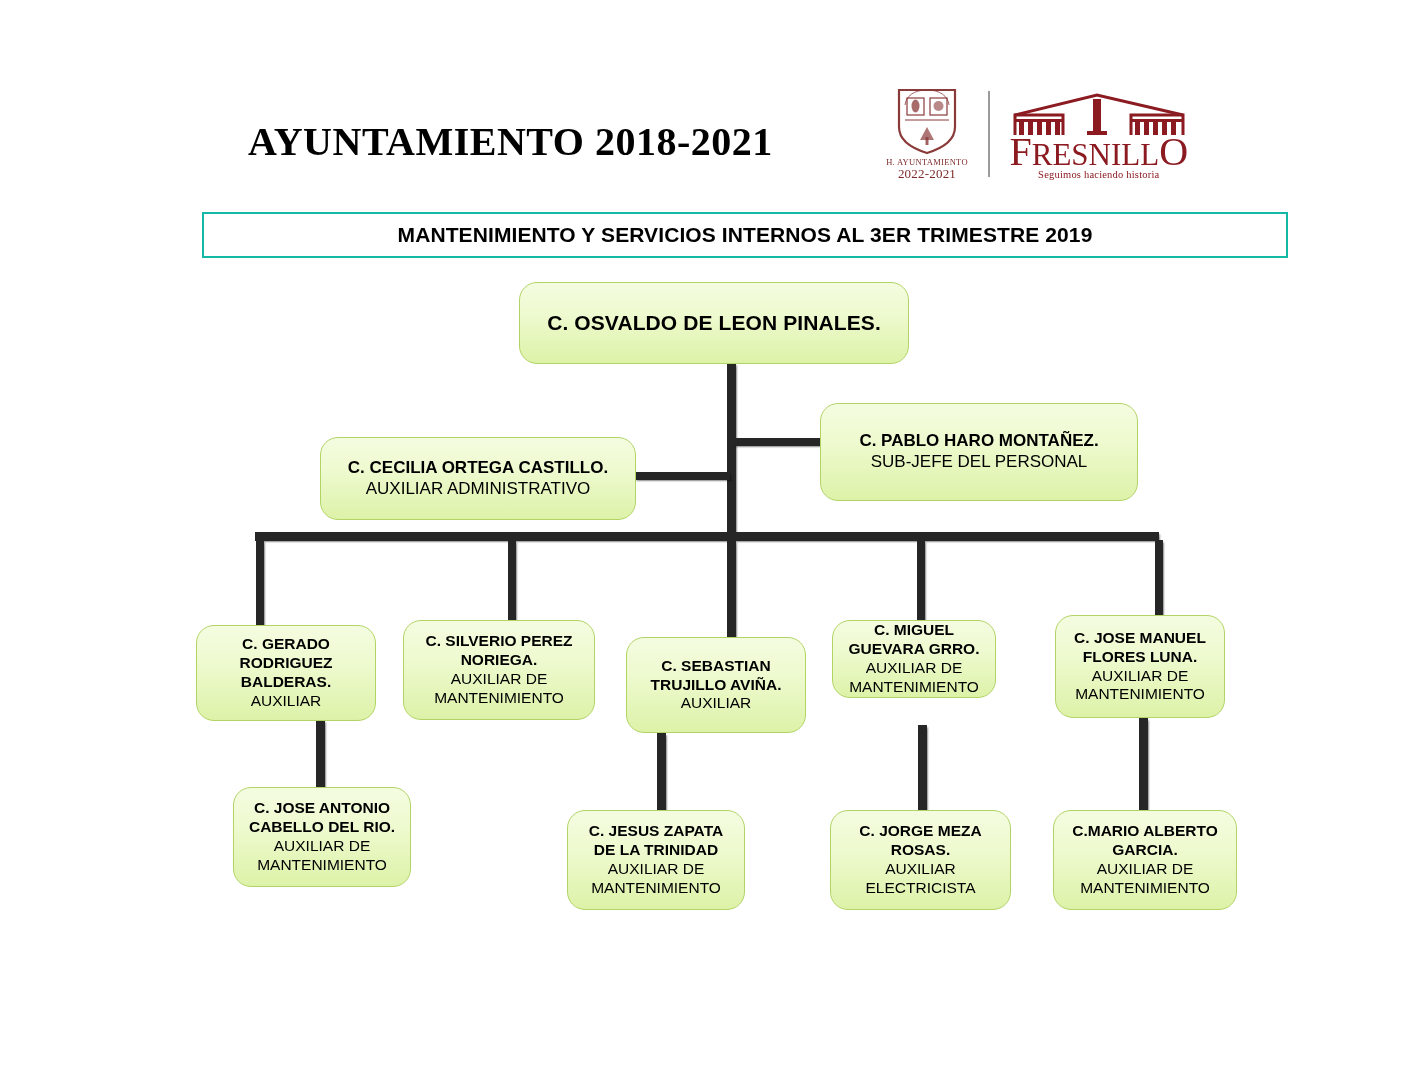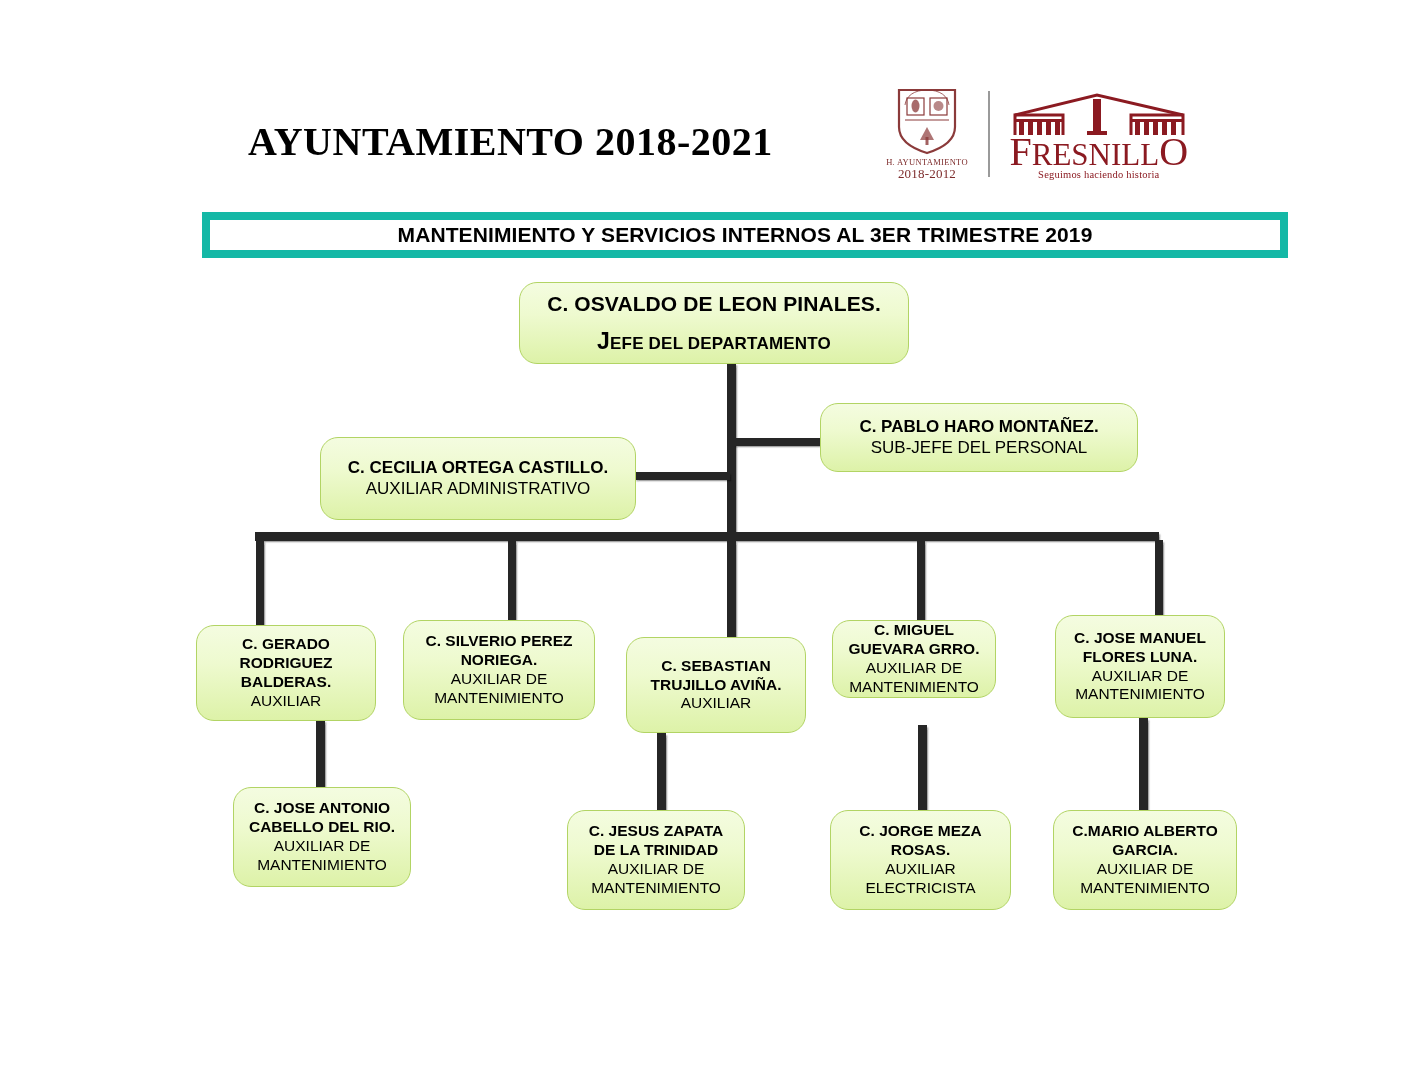--- a/index.html
+++ b/index.html
@@ -98,21 +98,21 @@
     margin-top: -2px;
   }
 
   
   #subtitle-banner {
     position: absolute;
     left: 202px;
     top: 212px;
     width: 1086px;
     height: 46px;
-    border: 8px solid #14b8a6;
+    border: 2px solid #14b8a6;
     box-sizing: border-box;
     display: flex;
     align-items: center;
     justify-content: center;
   }
   #subtitle-text {
     font-size: 21px;
     font-weight: 700;
     color: #000000;
     letter-spacing: 0.1px;
@@ -183,21 +183,21 @@
       <rect x="34" y="11" width="17" height="17" fill="none" stroke="#8b3a3a" stroke-width="1.2"></rect>
       <ellipse cx="19.5" cy="19" rx="4" ry="6.5" fill="#8b3a3a" opacity="0.75"></ellipse>
       <ellipse cx="42.5" cy="19" rx="5" ry="5" fill="#8b3a3a" opacity="0.6"></ellipse>
       <path d="M9 33 H53" stroke="#8b3a3a" stroke-width="1"></path>
       <path d="M31 40 L24 53 H38 Z" fill="#8b3a3a" opacity="0.7"></path>
       <rect x="29.5" y="50" width="3" height="8" fill="#8b3a3a" opacity="0.8"></rect>
       <path d="M31 3 C18 3 10 9 9 18" fill="none" stroke="#8b3a3a" stroke-width="0.8"></path>
       <path d="M31 3 C44 3 52 9 53 18" fill="none" stroke="#8b3a3a" stroke-width="0.8"></path>
     </svg>
     <div id="crest-caption1">H. AYUNTAMIENTO</div>
-    <div id="crest-caption2">2018-2012</div>
+    <div id="crest-caption2">2022-2021</div>
   </div>
 
   <div id="logo-divider"></div>
 
   <div id="fresnillo-group">
     <svg class="fres-arch" viewBox="0 0 176 46">
       <path d="M4 44 L4 24 L52 24 L52 44" fill="none" stroke="#8b1a21" stroke-width="3"></path>
       <path d="M4 24 L86 4 L172 24" fill="none" stroke="#8b1a21" stroke-width="3"></path>
       <path d="M120 44 L120 24 L172 24 L172 44" fill="none" stroke="#8b1a21" stroke-width="3"></path>
       <g fill="#8b1a21">
@@ -242,29 +242,28 @@
 <div class="conn" style="left:917px; top:540px; width:8px; height:80px;"></div>
 <div class="conn" style="left:1155px; top:540px; width:8px; height:75px;"></div>
 
 <div class="conn" style="left:316px; top:720px; width:9px; height:67px;"></div>
 <div class="conn" style="left:657px; top:733px; width:9px; height:77px;"></div>
 <div class="conn" style="left:918px; top:725px; width:9px; height:85px;"></div>
 <div class="conn" style="left:1139px; top:718px; width:9px; height:92px;"></div>
 
 <div class="node" id="node-root" style="left:519px; top:282px; width:390px; height:82px;">
   <div class="ln-b">C. OSVALDO DE LEON PINALES.</div>
-  <div class="ln-r"><span class="cap">J</span><span>EFE DEL DEPARTAMENTO</span></div>
 </div>
 
 <div class="node lvl2" style="left:320px; top:437px; width:316px; height:83px;">
   <div class="ln-b">C. CECILIA ORTEGA CASTILLO.</div>
   <div class="ln-r">AUXILIAR ADMINISTRATIVO</div>
 </div>
 
-<div class="node lvl2" style="left:820px; top:403px; width:318px; height:69px;">
+<div class="node lvl2" style="left:820px; top:403px; width:318px; height:98px;">
   <div class="ln-b">C. PABLO HARO MONTAÑEZ.</div>
   <div class="ln-r">SUB-JEFE DEL PERSONAL</div>
 </div>
 
 <div class="node lvl3" style="left:196px; top:625px; width:180px; height:96px;">
   <div class="ln-b">C. GERADO</div>
   <div class="ln-b">RODRIGUEZ</div>
   <div class="ln-b">BALDERAS.</div>
   <div class="ln-r">AUXILIAR</div>
 </div>

